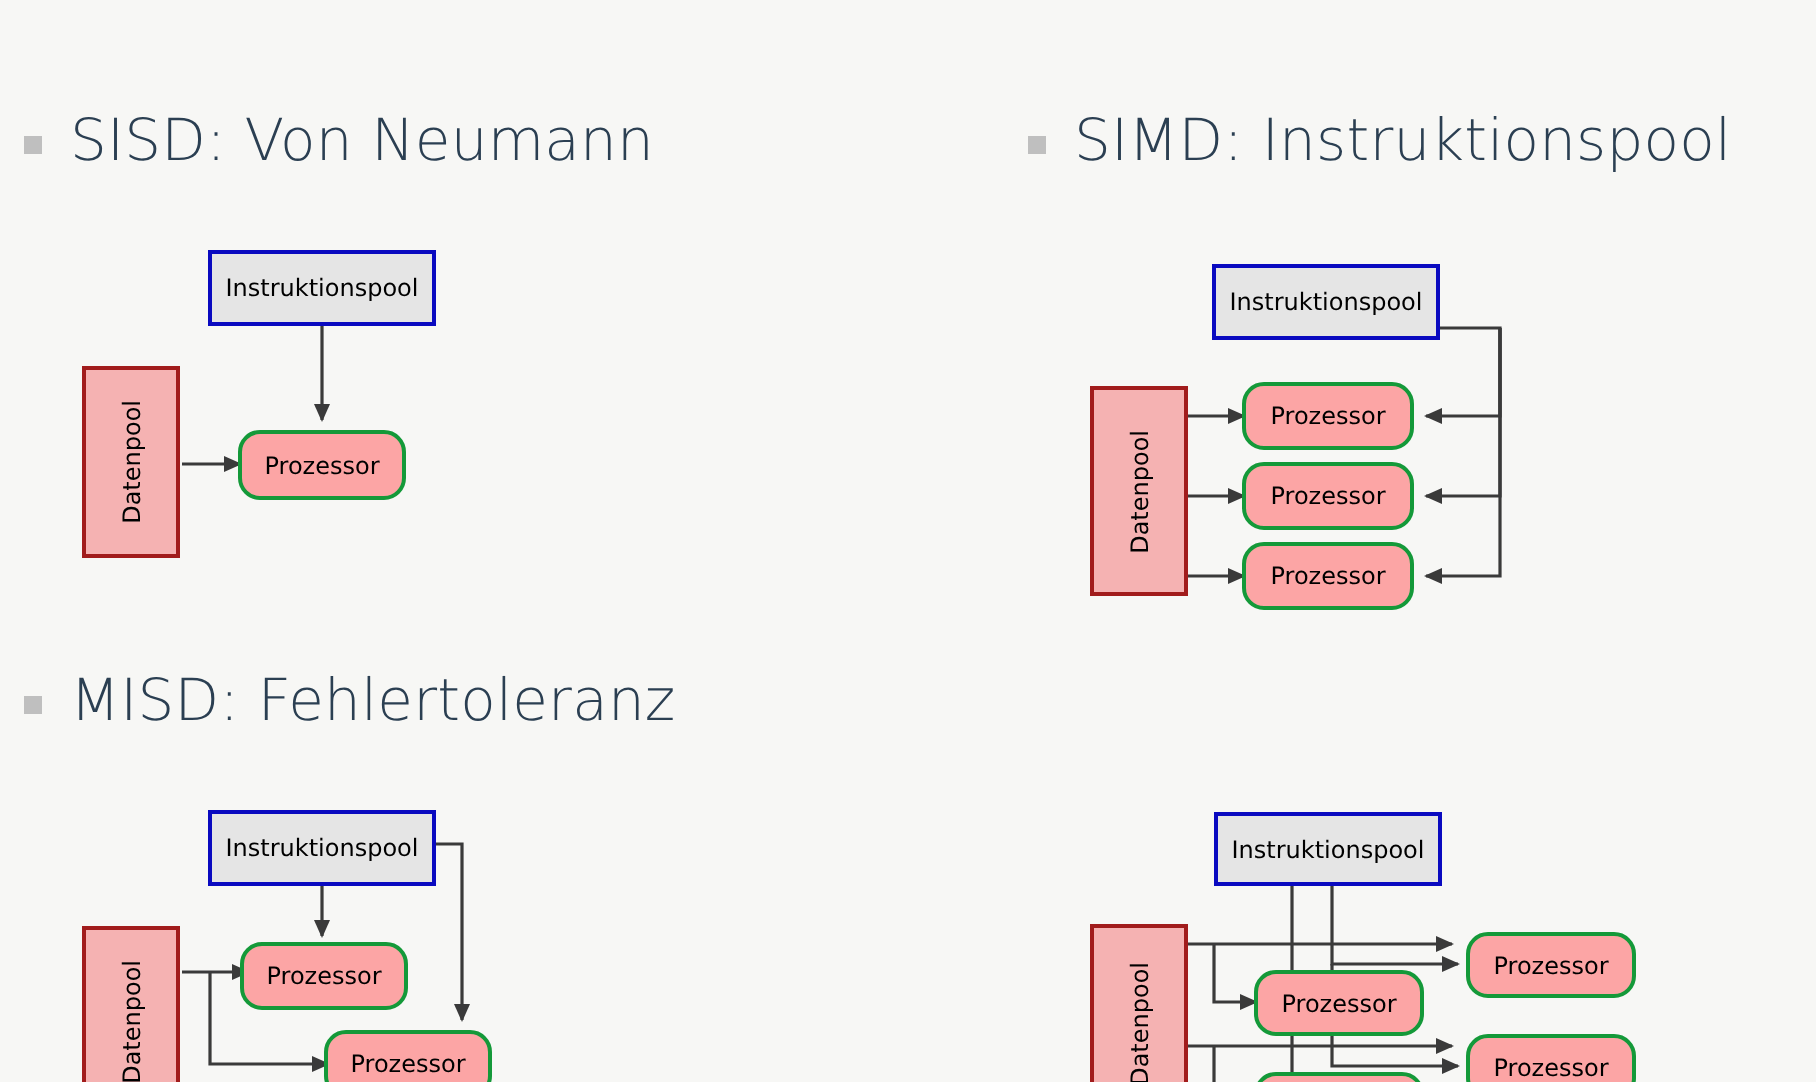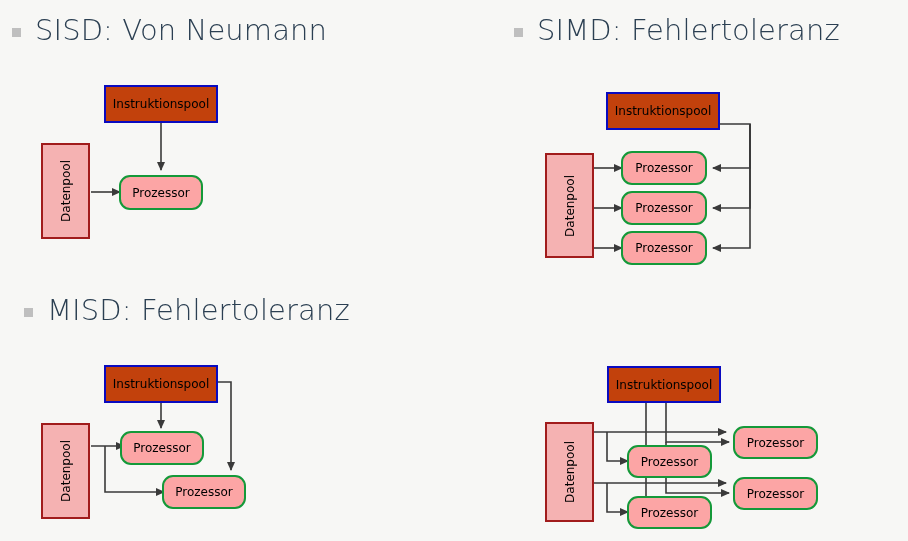--- a/index.html
+++ b/index.html
@@ -17,36 +17,37 @@
   .slide {
     position: absolute;
     inset: 0;
     width: 908px;
     height: 541px;
   }
   .quad {
     position: absolute;
     width: 454px;
     height: 270px;
+    margin-top: 40px;
   }
   .q-tl { left: 0;   top: 0; }
   .q-tr { left: 454px; top: 0; }
   .q-bl { left: 0;   top: 280px; }
   .q-br { left: 454px; top: 280px; }
 
   .heading {
     position: absolute;
     display: flex;
     align-items: center;
     gap: 14px;
     white-space: nowrap;
   }
   .q-tl .heading { left: 12px; top: 16px; }
   .q-tr .heading { left: 60px; top: 16px; }
-  .q-bl .heading { left: 24px; top: 16px; }
+  .q-bl .heading { left: 12px; top: 16px; }
   .q-br .heading { left: 60px; top: 16px; }
 
   .bullet-square {
     width: 9px;
     height: 9px;
     background: #bfbfbf;
     flex: 0 0 auto;
     margin-top: 4px;
   }
   .heading-text {
@@ -76,21 +77,21 @@
     box-sizing: border-box;
     display: flex;
     align-items: center;
     justify-content: center;
     font-size: 12px;
     color: #000000;
     text-align: center;
     line-height: 1;
   }
   .node-instr {
-    background: #c2410c;
+    background: #e5e5e5;
     border: 2.5px solid #0a0ac0;
     border-radius: 0;
   }
   .node-proc {
     background: #fca5a5;
     border: 2.5px solid #149939;
     border-radius: 11px;
   }
   .node-data {
     background: #f5b2b2;
@@ -138,21 +139,21 @@
 
       <div class="node node-proc" style="left:119px; top:175px; width:84px; height:35px;">
         <span>Prozessor</span>
       </div>
     </div>
   </div>
 
   <div class="quad q-tr">
     <div class="heading">
       <span class="bullet-square"></span>
-      <span class="heading-text">SIMD: Fehlertoleranz</span>
+      <span class="heading-text">SIMD: Instruktionspool</span>
     </div>
 
     <div class="canvas">
       <svg width="454" height="270">
         <defs>
           <marker id="ah2" markerWidth="9" markerHeight="8" refX="8" refY="4" orient="auto" markerUnits="userSpaceOnUse">
             <path d="M0,0 L9,4 L0,8 z" fill="#3a3a3a"></path>
           </marker>
         </defs>
 

